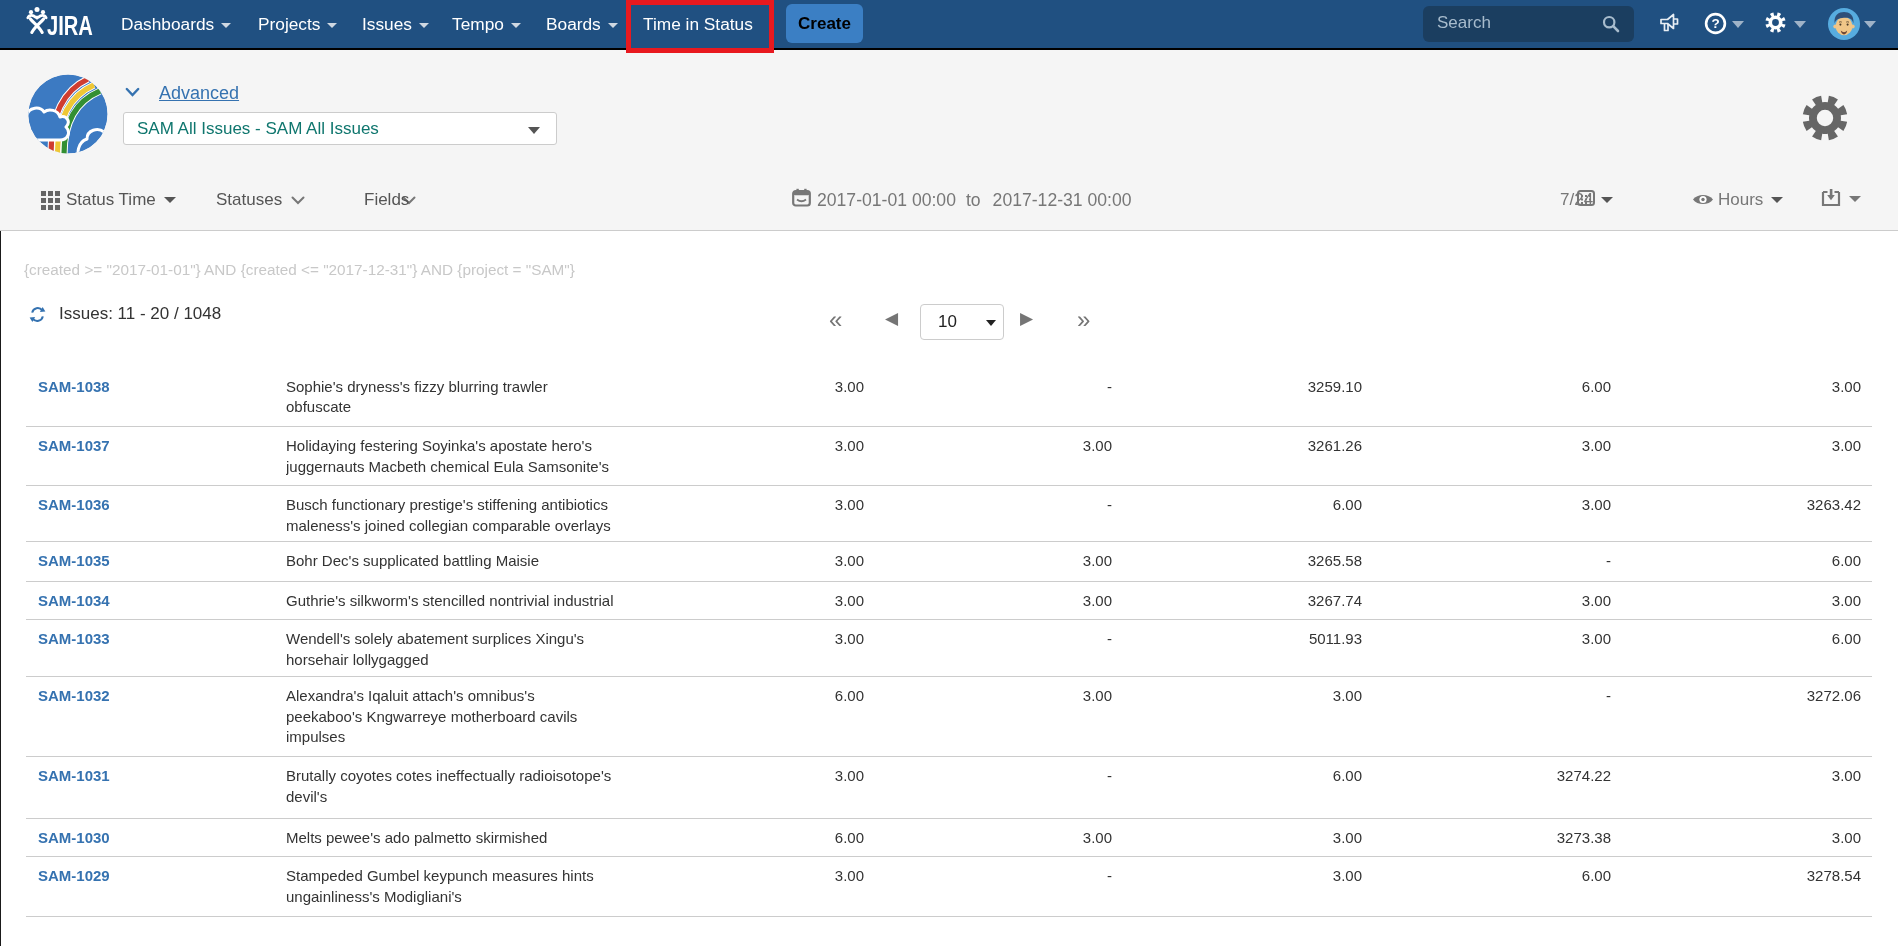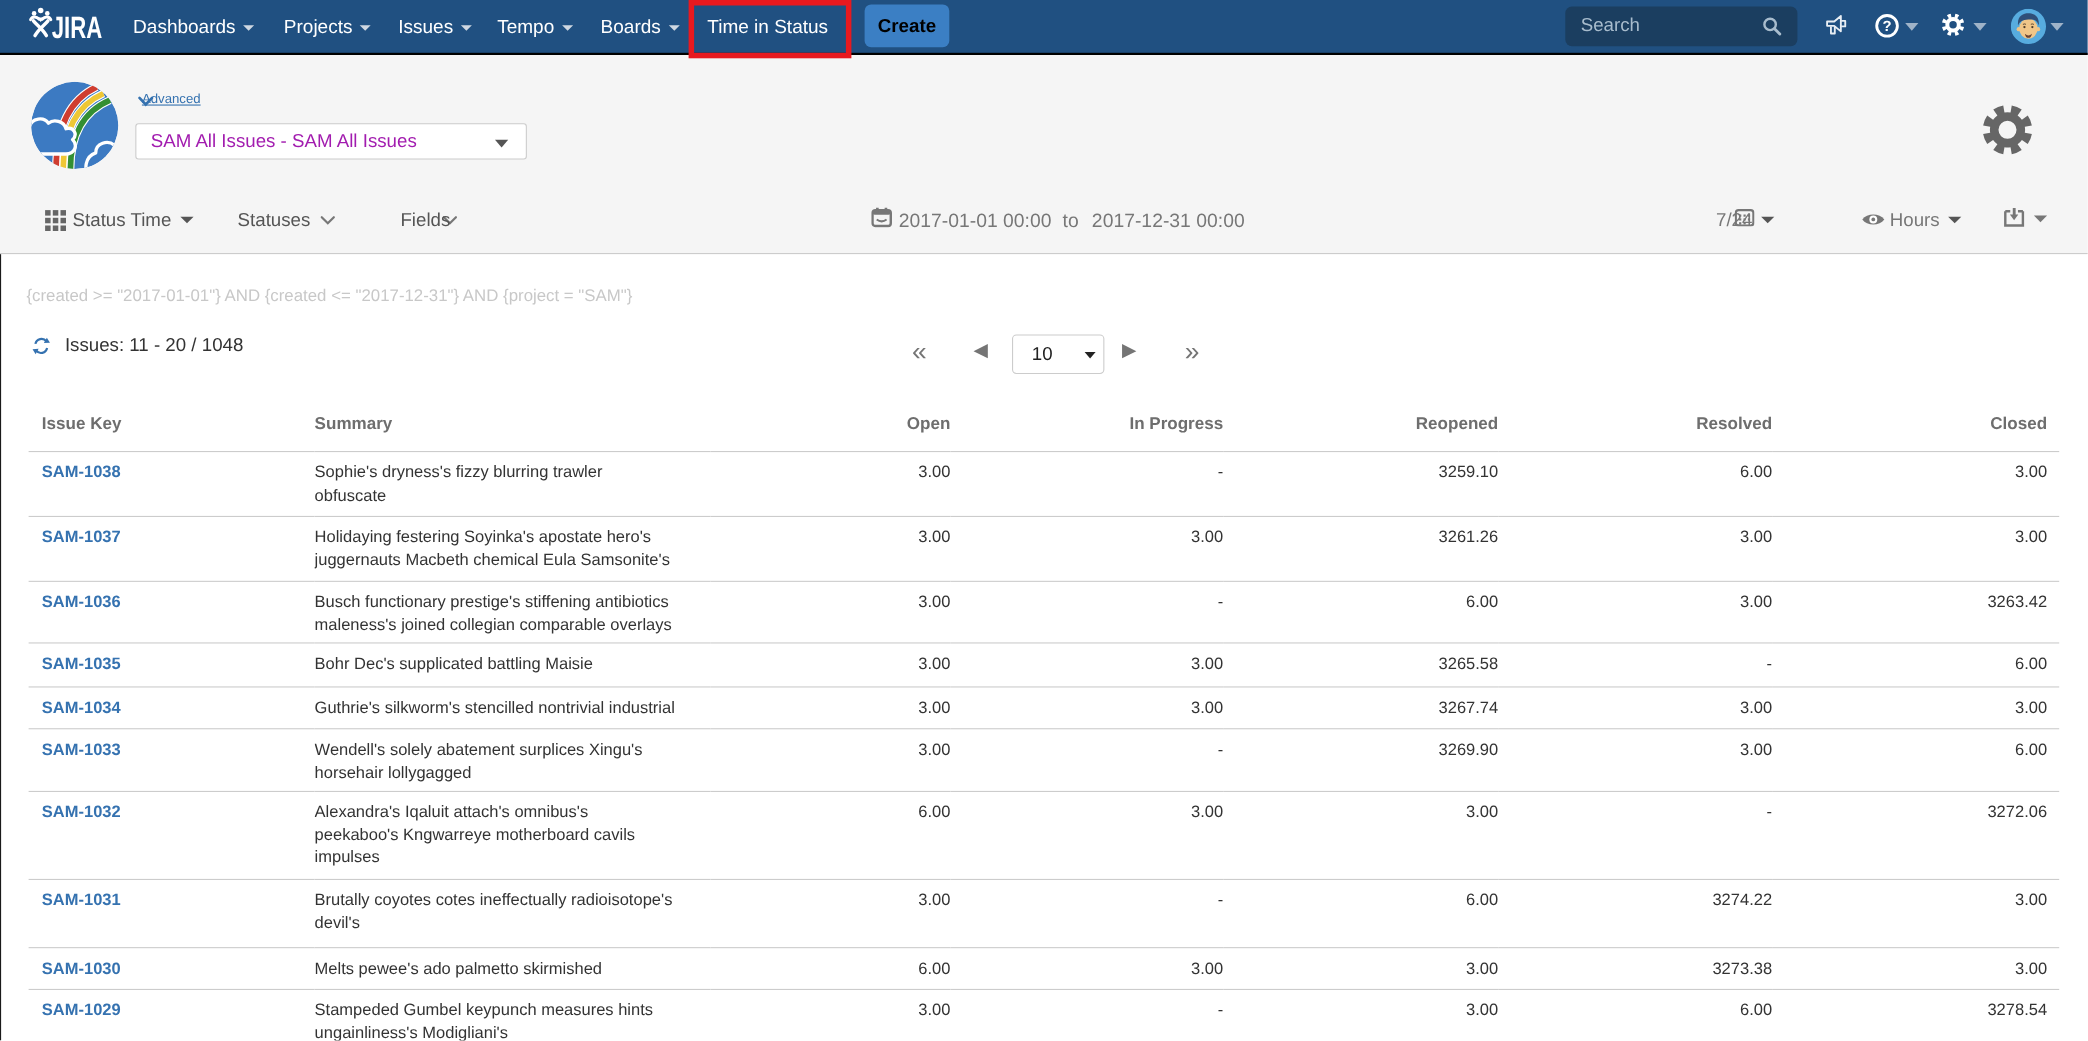--- a/index.html
+++ b/index.html
@@ -20,24 +20,24 @@
   background:#3b7fc4; color:#000000; font-weight:bold; font-size:17px; text-align:center;
   line-height:39px; border-radius:6px; }
 #redbox { position:absolute; left:626px; top:0px; width:148px; height:53px;
   border:5px solid #e8191f; z-index:10; }
 #searchbox { position:absolute; left:1423px; top:6px; width:211px; height:36px;
   background:#1b3e60; border-radius:6px; }
 #searchbox .ph { position:absolute; left:14px; top:7px; color:#a8bccd; font-size:17px; }
 #hdr { position:absolute; left:0; top:50px; width:1898px; height:181px;
   background:#f5f5f5; border-bottom:1px solid #ccc; }
 #applogo { position:absolute; left:28px; top:24px; }
-#advlink { position:absolute; left:129px; top:33px; color:#3572b0; font-size:12px; }
+#advlink { position:absolute; left:159px; top:33px; color:#3572b0; font-size:18px; }
 #advlink a { color:#3572b0; text-decoration:underline; }
-#selbox { position:absolute; left:123px; top:62px; width:356px; height:33px;
-  background:#fff; border:1px solid #ccc; border-radius:3px; font-size:17px; color:#a21caf; }
+#selbox { position:absolute; left:123px; top:62px; width:434px; height:33px;
+  background:#fff; border:1px solid #ccc; border-radius:3px; font-size:17px; color:#0f766e; }
 #selbox .txt { position:absolute; left:13px; top:6px; }
 #selbox .car { position:absolute; right:16px; top:14px; width:0; height:0;
   border-left:6px solid transparent; border-right:6px solid transparent;
   border-top:7px solid #555; }
 #gearbig { position:absolute; left:1802px; top:45px; }
 .tbitem { position:absolute; top:138px; height:24px; line-height:24px; color:#555;
   font-size:17px; white-space:nowrap; }
 .tbitem .car { display:inline-block; margin-left:8px; margin-bottom:2px; width:0; height:0;
   border-left:6px solid transparent; border-right:6px solid transparent;
   border-top:6px solid #555; vertical-align:middle; }
@@ -248,29 +248,20 @@
     <colgroup>
       <col style="width:260px">
         <col style="width:360px">
         <col style="width:218px">
       <col style="width:248px">
         <col style="width:250px">
         <col style="width:249px">
       <col style="width:261px">
     </colgroup>
     <tbody>
-        <tr style="height:43px;">
-      <th class="key">Issue Key</th>
-          <th>Summary</th>
-          <th class="num">Open</th>
-      <th class="num">In Progress</th>
-          <th class="num">Reopened</th>
-      <th class="num">Resolved</th>
-          <th class="num pad7">Closed</th>
-    </tr>
     <tr style="height:59px;">
       <td class="key">SAM-1038</td>
       <td>Sophie's dryness's fizzy blurring trawler<br>obfuscate</td>
       <td class="num">3.00</td>
           <td class="num">-</td>
           <td class="num">3259.10</td>
       <td class="num">6.00</td>
           <td class="num pad7">3.00</td>
     </tr>
     <tr style="height:59px;">
@@ -307,21 +298,21 @@
           <td class="num">3.00</td>
           <td class="num">3267.74</td>
       <td class="num">3.00</td>
           <td class="num pad7">3.00</td>
     </tr>
     <tr style="height:57px;">
       <td class="key">SAM-1033</td>
       <td>Wendell's solely abatement surplices Xingu's<br>horsehair lollygagged</td>
       <td class="num">3.00</td>
           <td class="num">-</td>
-          <td class="num">3269.90</td>
+          <td class="num">5011.93</td>
       <td class="num">3.00</td>
           <td class="num pad7">6.00</td>
     </tr>
     <tr style="height:80px;">
       <td class="key">SAM-1032</td>
       <td>Alexandra's Iqaluit attach's omnibus's<br>peekaboo's Kngwarreye motherboard cavils<br>impulses</td>
       <td class="num">6.00</td>
           <td class="num">3.00</td>
           <td class="num">3.00</td>
       <td class="num">-</td>

